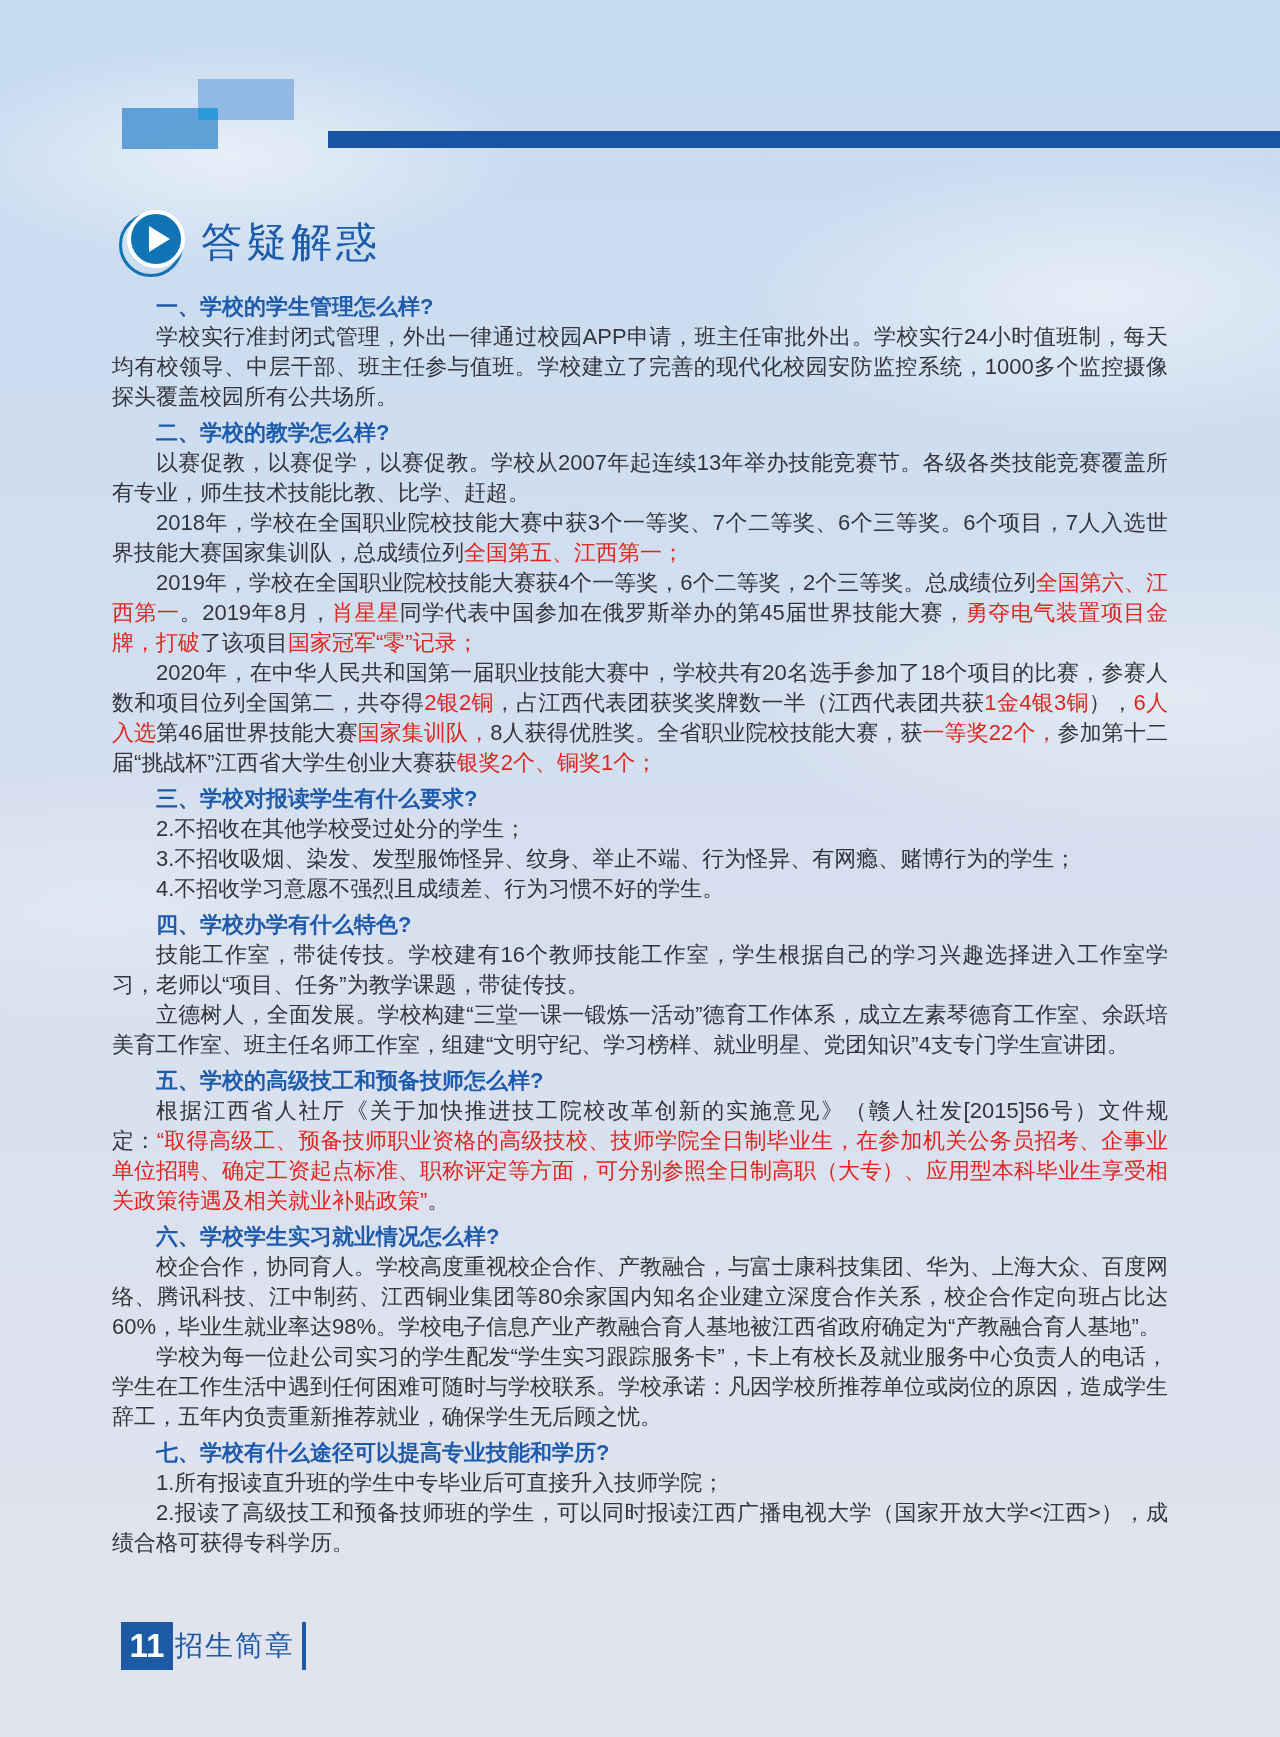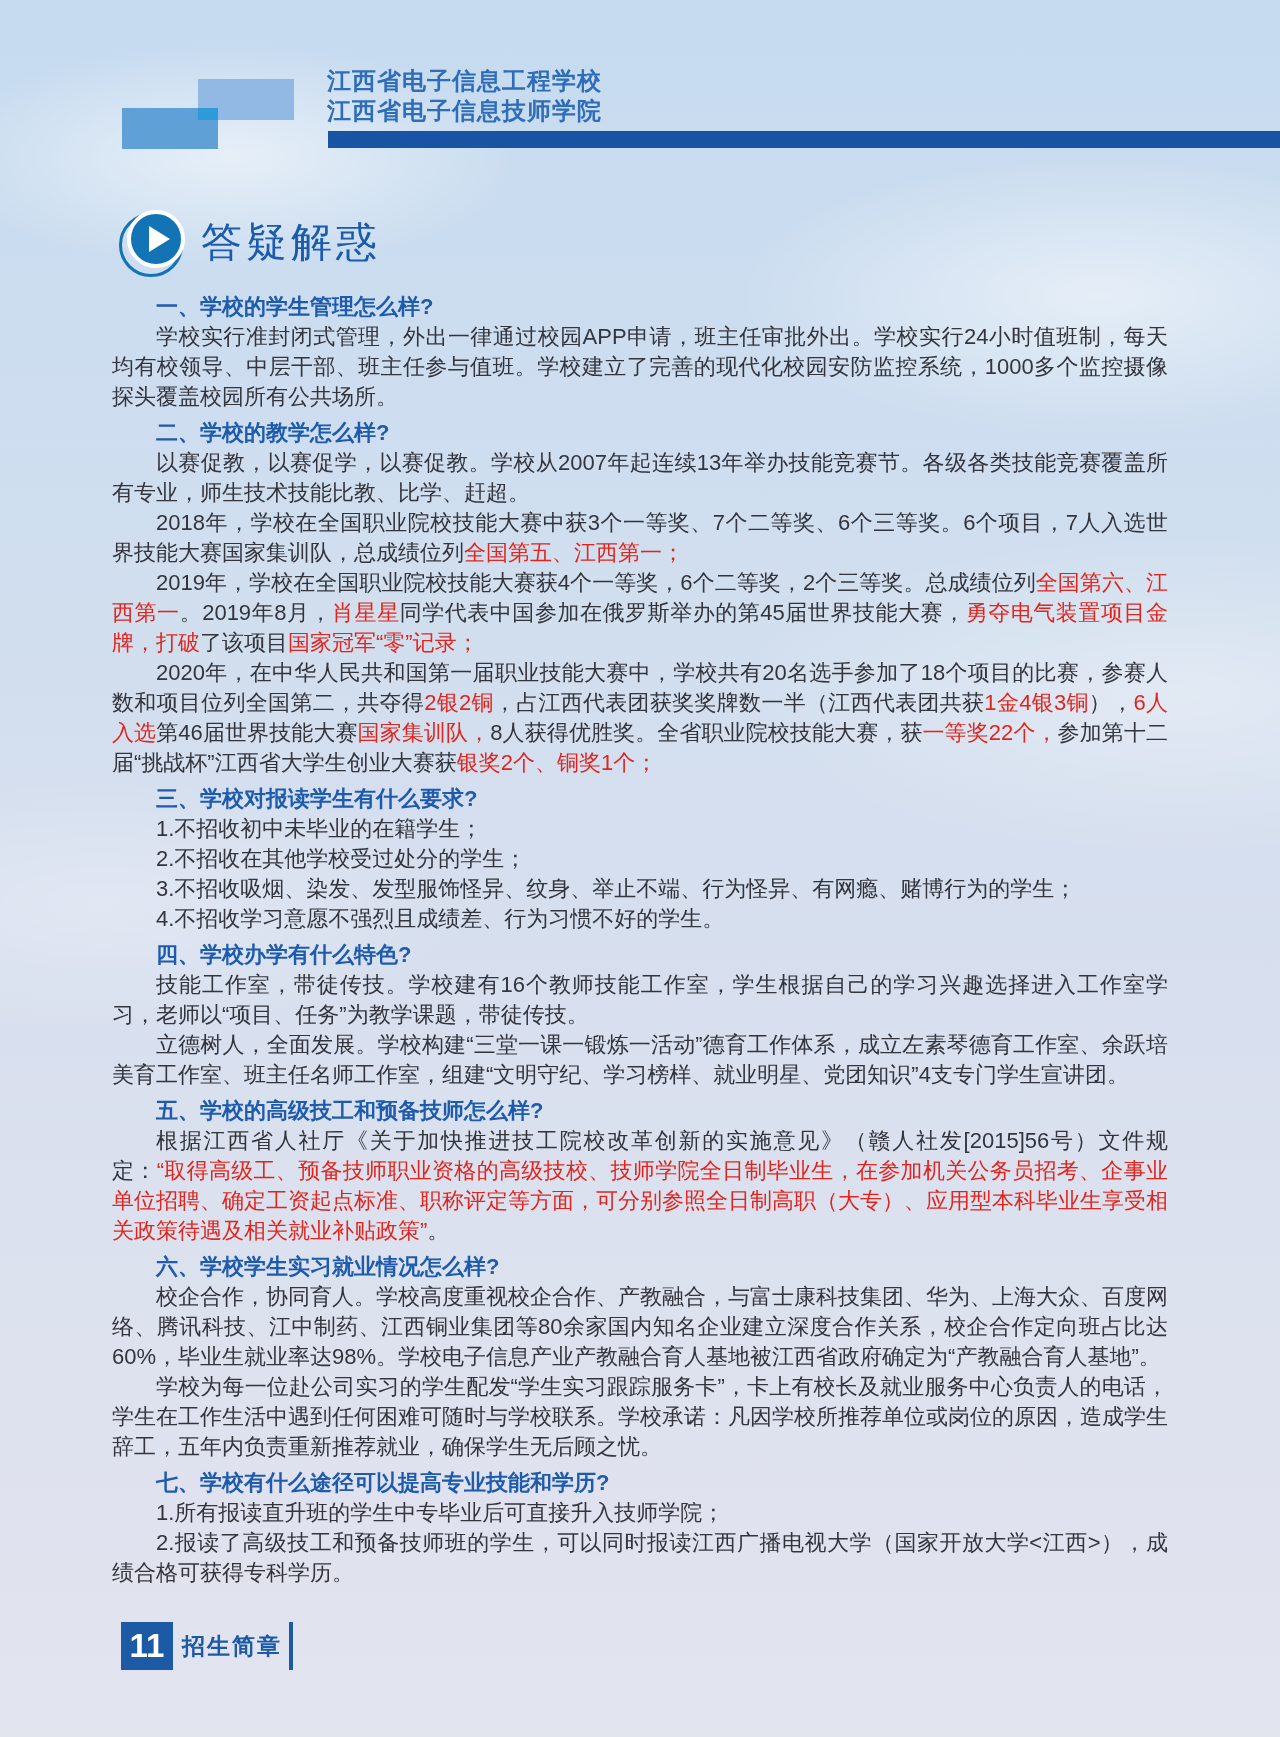--- a/index.html
+++ b/index.html
@@ -58,38 +58,34 @@
   .qa p.q:first-child{margin-top:0;}
   .qa span.red{color:var(--red,#e0251f);}
   
   .footer{position:absolute;left:121px;top:1622px;display:flex;align-items:center;}
   .page-num-box{
     width:52px;height:48px;background:var(--footer-blue,#1d5aa5);
     color:#ffffff;font-size:33px;font-weight:700;
     display:flex;align-items:center;justify-content:center;text-align:center;
   }
   .footer-label{
-    margin-left:9px;color:var(--footer-blue,#1d5aa5);
-    font-size:23px;font-weight:700;letter-spacing:2px;
+    margin-left:2px;color:var(--footer-blue,#1d5aa5);
+    font-size:28px;font-weight:400;letter-spacing:2px;
   }
   .footer-bar{width:4px;height:48px;background:var(--footer-blue,#1d5aa5);margin-left:7px;}
 </style>
 </head>
 <body>
 
 <div class="page">
 
   <div class="decor-a"></div>
   <div class="decor-b"></div>
   <div class="decor-c"></div>
 
-  <div class="school-names">
-    <div>江西省电子信息工程学校</div>
-    <div>江西省电子信息技师学院</div>
-  </div>
   <div class="header-bar"></div>
 
   <div class="title-row">
     <div class="title-icon">
       <div class="ring"></div>
       <div class="disc">
         <div class="tri"></div>
       </div>
     </div>
     <div class="page-title">答疑解惑</div>
@@ -97,21 +93,20 @@
 
   <div class="qa">
       <p class="q"><span>一、学校的学生管理怎么样?</span></p>
       <p class="a"><span>学校实行准封闭式管理，外出一律通过校园APP申请，班主任审批外出。学校实行24小时值班制，每天均有校领导、中层干部、班主任参与值班。学校建立了完善的现代化校园安防监控系统，1000多个监控摄像探头覆盖校园所有公共场所。</span></p>
       <p class="q"><span>二、学校的教学怎么样?</span></p>
       <p class="a"><span>以赛促教，以赛促学，以赛促教。学校从2007年起连续13年举办技能竞赛节。各级各类技能竞赛覆盖所有专业，师生技术技能比教、比学、赶超。</span></p>
       <p class="a"><span>2018年，学校在全国职业院校技能大赛中获3个一等奖、7个二等奖、6个三等奖。6个项目，7人入选世界技能大赛国家集训队，总成绩位列</span><span class="red">全国第五、江西第一；</span></p>
       <p class="a"><span>2019年，学校在全国职业院校技能大赛获4个一等奖，6个二等奖，2个三等奖。总成绩位列</span><span class="red">全国第六、江西第一</span><span>。2019年8月，</span><span class="red">肖星星</span><span>同学代表中国参加在俄罗斯举办的第45届世界技能大赛，</span><span class="red">勇夺电气装置项目金牌，打破</span><span>了该项目</span><span class="red">国家冠军“零”记录；</span></p>
       <p class="a"><span>2020年，在中华人民共和国第一届职业技能大赛中，学校共有20名选手参加了18个项目的比赛，参赛人数和项目位列全国第二，共夺得</span><span class="red">2银2铜</span><span>，占江西代表团获奖奖牌数一半（江西代表团共获</span><span class="red">1金4银3铜</span><span>），</span><span class="red">6人入选</span><span>第46届世界技能大赛</span><span class="red">国家集训队，</span><span>8人获得优胜奖。全省职业院校技能大赛，获</span><span class="red">一等奖22个，</span><span>参加第十二届“挑战杯”江西省大学生创业大赛获</span><span class="red">银奖2个、铜奖1个；</span></p>
       <p class="q"><span>三、学校对报读学生有什么要求?</span></p>
-      <p class="a"><span>1.不招收初中未毕业的在籍学生；</span></p>
       <p class="a"><span>2.不招收在其他学校受过处分的学生；</span></p>
       <p class="a"><span>3.不招收吸烟、染发、发型服饰怪异、纹身、举止不端、行为怪异、有网瘾、赌博行为的学生；</span></p>
       <p class="a"><span>4.不招收学习意愿不强烈且成绩差、行为习惯不好的学生。</span></p>
       <p class="q"><span>四、学校办学有什么特色?</span></p>
       <p class="a"><span>技能工作室，带徒传技。学校建有16个教师技能工作室，学生根据自己的学习兴趣选择进入工作室学习，老师以“项目、任务”为教学课题，带徒传技。</span></p>
       <p class="a"><span>立德树人，全面发展。学校构建“三堂一课一锻炼一活动”德育工作体系，成立左素琴德育工作室、余跃培美育工作室、班主任名师工作室，组建“文明守纪、学习榜样、就业明星、党团知识”4支专门学生宣讲团。</span></p>
       <p class="q"><span>五、学校的高级技工和预备技师怎么样?</span></p>
       <p class="a"><span>根据江西省人社厅《关于加快推进技工院校改革创新的实施意见》（赣人社发[2015]56号）文件规定：</span><span class="red">“取得高级工、预备技师职业资格的高级技校、技师学院全日制毕业生，在参加机关公务员招考、企事业单位招聘、确定工资起点标准、职称评定等方面，可分别参照全日制高职（大专）、应用型本科毕业生享受相关政策待遇及相关就业补贴政策”</span><span>。</span></p>
       <p class="q"><span>六、学校学生实习就业情况怎么样?</span></p>
       <p class="a"><span>校企合作，协同育人。学校高度重视校企合作、产教融合，与富士康科技集团、华为、上海大众、百度网络、腾讯科技、江中制药、江西铜业集团等80余家国内知名企业建立深度合作关系，校企合作定向班占比达60%，毕业生就业率达98%。学校电子信息产业产教融合育人基地被江西省政府确定为“产教融合育人基地”。</span></p>

